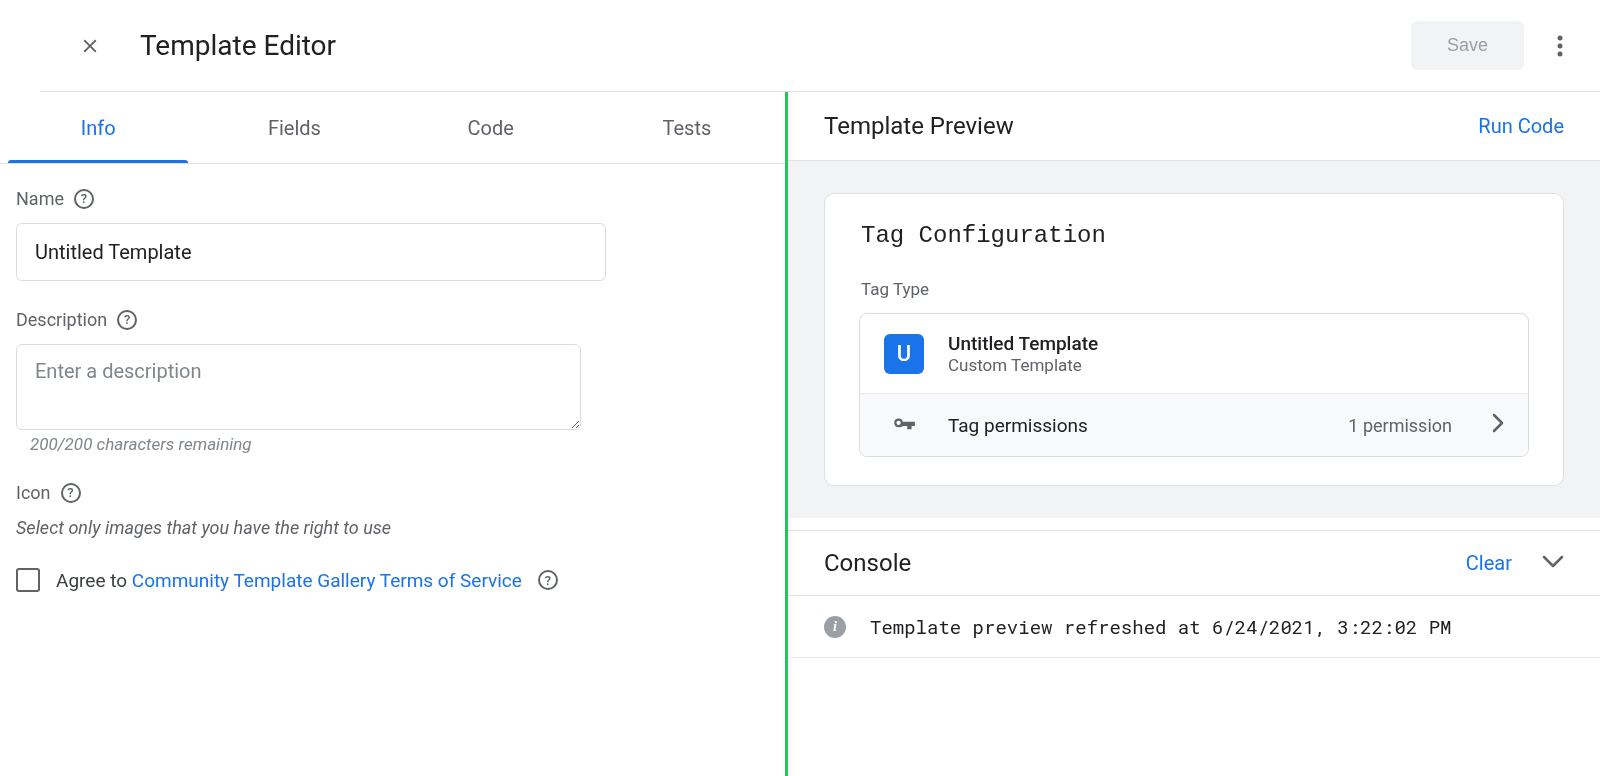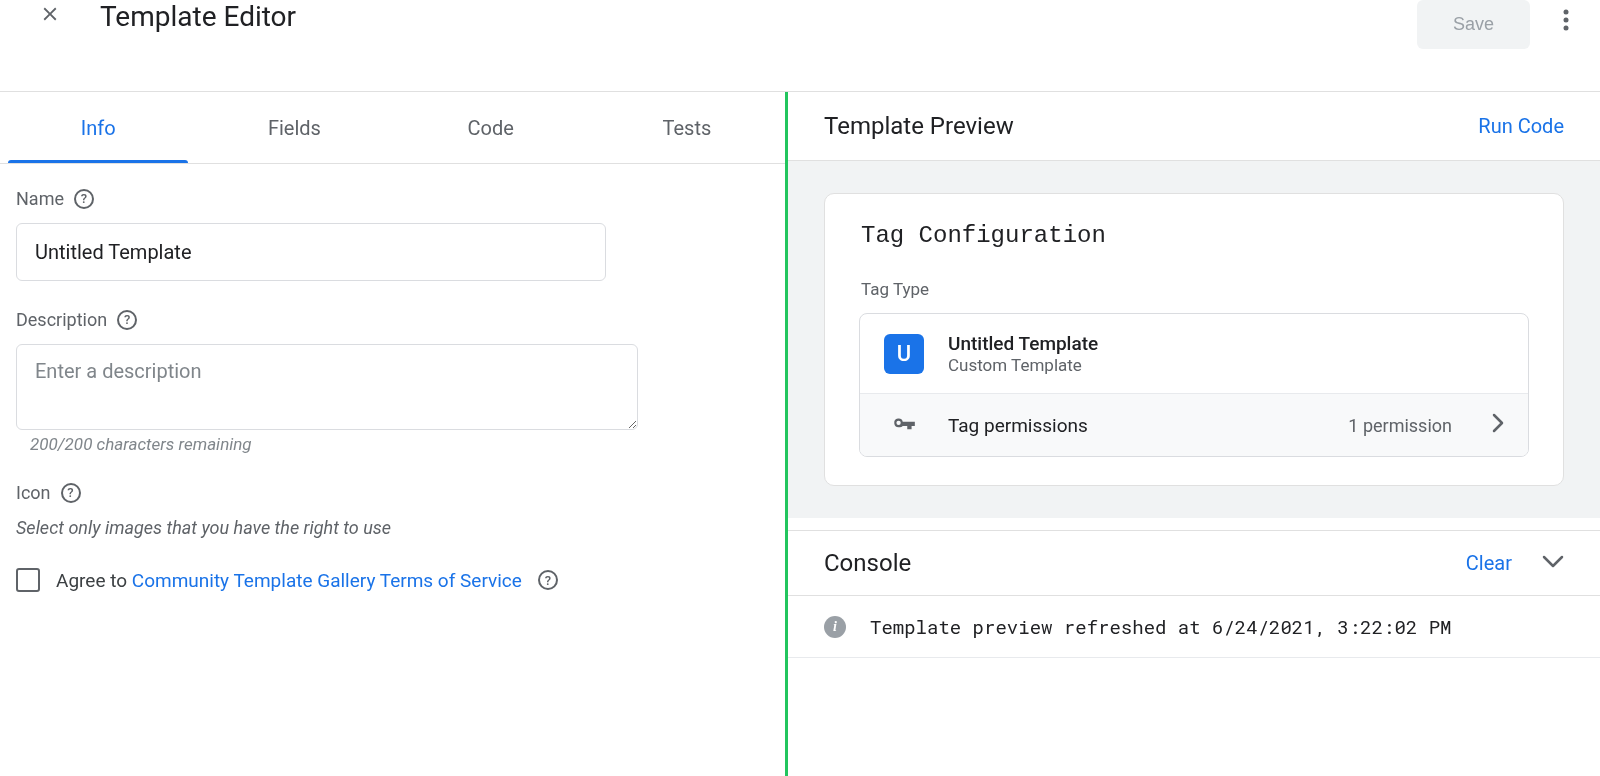--- a/index.html
+++ b/index.html
@@ -6,24 +6,25 @@
   body {
     font-family: 'Google Sans', Roboto, Arial, sans-serif;
     background: #fff;
     color: #202124;
     width: 1600px;
     height: 776px;
     overflow: hidden;
   }
   .header {
     display: flex;
-    align-items: flex-start;
+    align-items: center;
     height: 92px;
-    padding: 0 14px 0 36px;
+    padding: 0 20px 0 36px;
     border-bottom: 1px solid #e0e0e0;
+    margin-left: 40px;
   }
   .close-btn {
     width: 28px; height: 28px;
     display: flex; align-items: center; justify-content: center;
     cursor: pointer;
     color: #5f6368;
     margin-right: 36px;
   }
   .page-title { font-size: 28px; font-weight: 400; color: #202124; flex: 1; }
   .save-btn {
@@ -67,21 +68,21 @@
     width:20px; height:20px; border:2px solid #5f6368; border-radius:50%;
     display:inline-flex; align-items:center; justify-content:center;
     font-size:13px; color:#5f6368; font-weight:500;
   }
   .text-input {
     width: 590px; height: 58px; border:1px solid #dadce0; border-radius:6px;
     padding: 0 18px; font-size:20px; color:#202124;
     font-family: inherit;
   }
   .textarea {
-    width: 622px; height: 86px; border:1px solid #dadce0; border-radius:6px;
+    width: 565px; height: 86px; border:1px solid #dadce0; border-radius:6px;
     padding: 14px 18px; font-size:20px; color:#202124; resize:both;
     font-family: inherit;
   }
   .textarea::placeholder, .text-input::placeholder { color:#80868b; }
   .char-count { font-size:17px; color:#80868b; font-style:italic; margin-left:14px; }
   .field-block { margin-bottom: 28px; }
   .icon-hint { font-size:18px; color:#5f6368; font-style:italic; margin-bottom:14px; }
   .choose-btn {
     border:1px solid #dadce0; background:#fff; color:#1a73e8;
     font-size:20px; padding: 14px 28px; border-radius:6px; cursor:pointer;

